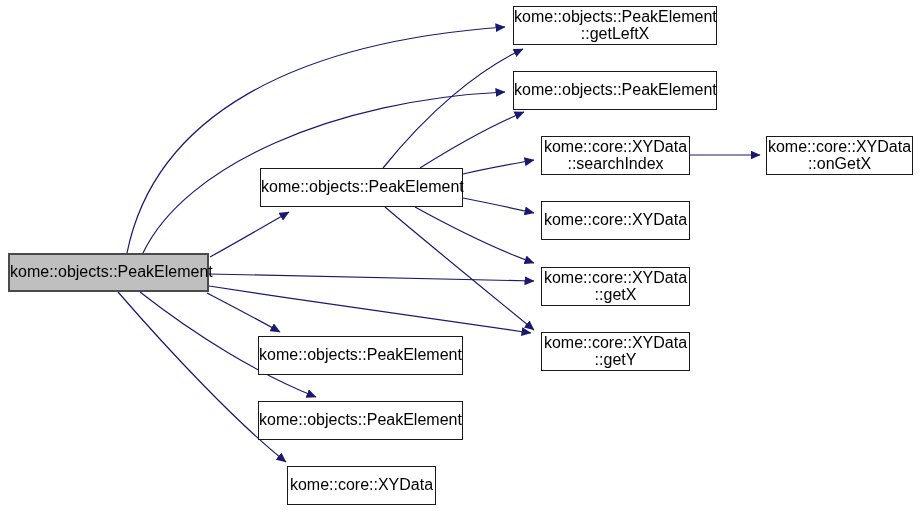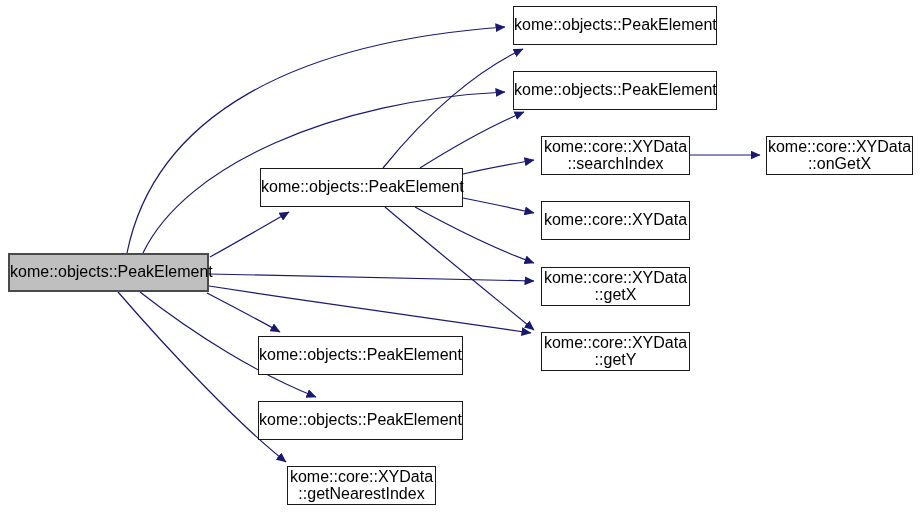--- a/index.html
+++ b/index.html
@@ -79,20 +79,21 @@
   </svg>
   <div id="nodes">
       <div class="node hl" style="left: 8px; top: 253px; width: 201px; height: 39px;">
         <span>kome::objects::PeakElement</span>
       </div>
       <div class="node" style="left: 260px; top: 168px; width: 203px; height: 39px;">
         <span>kome::objects::PeakElement</span>
       </div>
       <div class="node" style="left: 513px; top: 6px; width: 204px; height: 39px;">
         <span>kome::objects::PeakElement</span>
+        <span>::getLeftX</span>
       </div>
       <div class="node" style="left: 513px; top: 71px; width: 204px; height: 39px;">
         <span>kome::objects::PeakElement</span>
       </div>
       <div class="node" style="left: 541px; top: 136px; width: 149px; height: 39px;">
         <span>kome::core::XYData</span>
         <span>::searchIndex</span>
       </div>
       <div class="node" style="left: 766px; top: 136px; width: 147px; height: 39px;">
         <span>kome::core::XYData</span>
@@ -110,16 +111,15 @@
         <span>::getY</span>
       </div>
       <div class="node" style="left: 258px; top: 336px; width: 205px; height: 39px;">
         <span>kome::objects::PeakElement</span>
       </div>
       <div class="node" style="left: 258px; top: 401px; width: 205px; height: 39px;">
         <span>kome::objects::PeakElement</span>
       </div>
       <div class="node" style="left: 287px; top: 466px; width: 149px; height: 39px;">
         <span>kome::core::XYData</span>
-        <span>::getNearestIndex</span>
       </div>
     </div>
 </div>
 
 </body></html>

